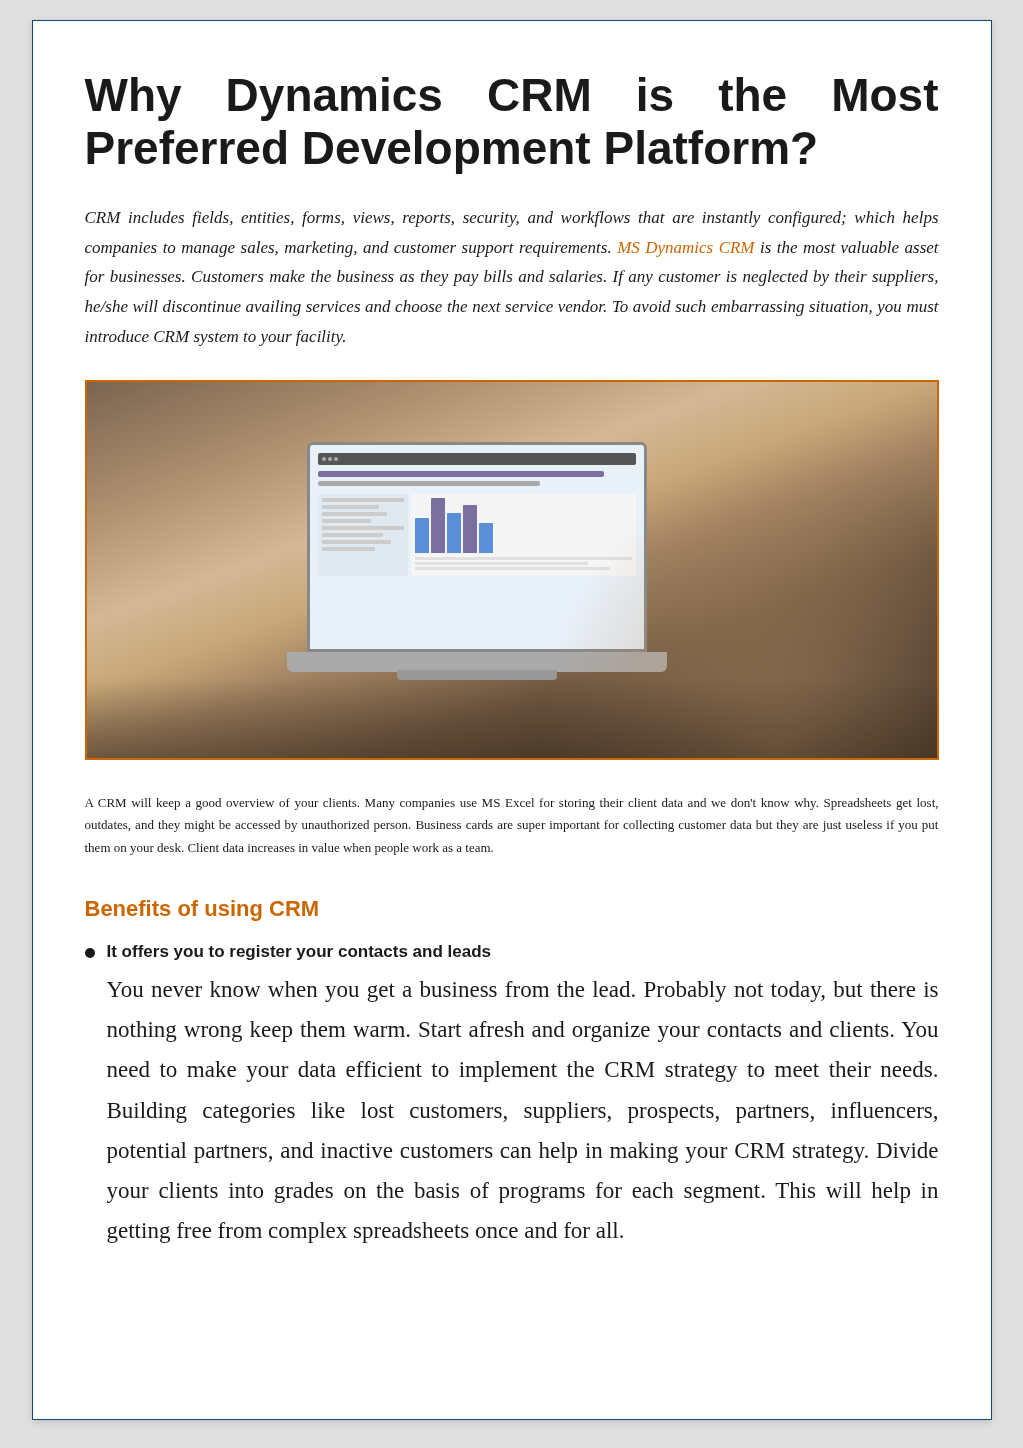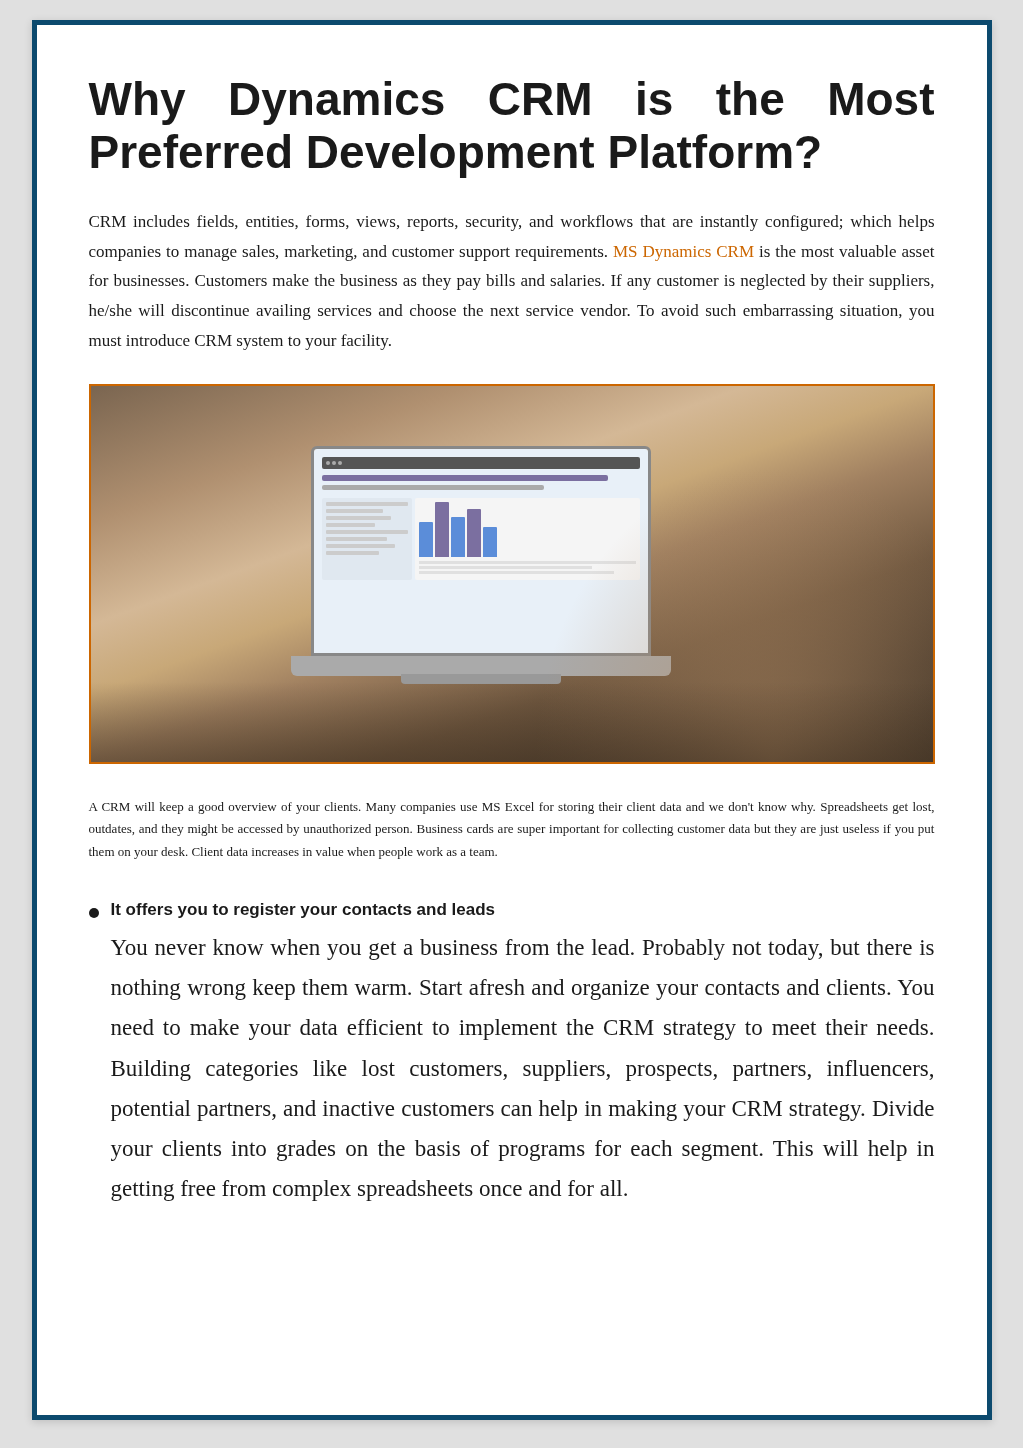--- a/index.html
+++ b/index.html
@@ -16,40 +16,41 @@
       min-height: 100vh;
       padding: 20px;
       font-family: Georgia, 'Times New Roman', serif;
     }
 
     .page-container {
       background: #ffffff;
       width: 960px;
       min-height: 1400px;
       padding: 48px 52px 60px 52px;
-      border: 5px solid #0c4a6e;
+      border: 1px solid #0c4a6e;
       box-shadow: 0 2px 8px rgba(0,0,0,0.15);
     }
 
     .main-title {
       font-size: 46px;
       font-weight: 900;
       color: #1a1a1a;
       line-height: 1.15;
       text-align: justify;
       margin-bottom: 28px;
       font-family: Arial, Helvetica, sans-serif;
     }
 
     .intro-paragraph {
       font-size: 17px;
       line-height: 1.75;
       color: #1a1a1a;
       text-align: justify;
       margin-bottom: 28px;
+      font-style: italic;
     }
 
     .link-text {
       color: #cc6600;
       text-decoration: none;
     }
 
     .hero-image-container {
       width: 100%;
       height: 380px;
@@ -122,21 +123,21 @@
       margin-bottom: 20px;
       font-family: Arial, Helvetica, sans-serif;
     }
 
     .benefit-item {
       margin-bottom: 20px;
     }
 
     .benefit-item-header {
       display: flex;
-      align-items: center;
+      align-items: flex-start;
       gap: 12px;
       margin-bottom: 8px;
     }
 
     .bullet-dot {
       width: 10px;
       height: 10px;
       background: #1a1a1a;
       border-radius: 50%;
       flex-shrink: 0;
@@ -235,20 +236,21 @@
       <div class="laptop-base"></div>
       <div class="laptop-stand"></div>
     </div>
 
     <div style="position:absolute;bottom:0;right:0;width:400px;height:300px;background:radial-gradient(ellipse at 60% 100%, rgba(180,140,100,0.6) 0%, transparent 70%);"></div>
     <div style="position:absolute;bottom:0;left:0;right:0;height:80px;background:linear-gradient(to top,rgba(60,45,30,0.5),transparent);"></div>
   </div>
 
   <p class="overview-paragraph">A CRM will keep a good overview of your clients. Many companies use MS Excel for storing their client data and we don't know why. Spreadsheets get lost, outdates, and they might be accessed by unauthorized person. Business cards are super important for collecting customer data but they are just useless if you put them on your desk. Client data increases in value when people work as a team.</p>
 
+  <h2 class="section-title">Benefits of using CRM</h2>
 
   <div class="benefit-item">
     <div class="benefit-item-header">
       <div class="bullet-dot"></div>
       <span class="benefit-title">It offers you to register your contacts and leads</span>
     </div>
     <p class="benefit-description">You never know when you get a business from the lead. Probably not today, but there is nothing wrong keep them warm. Start afresh and organize your contacts and clients. You need to make your data efficient to implement the CRM strategy to meet their needs. Building categories like lost customers, suppliers, prospects, partners, influencers, potential partners, and inactive customers can help in making your CRM strategy. Divide your clients into grades on the basis of programs for each segment. This will help in getting free from complex spreadsheets once and for all.</p>
   </div>
 
 </div>

